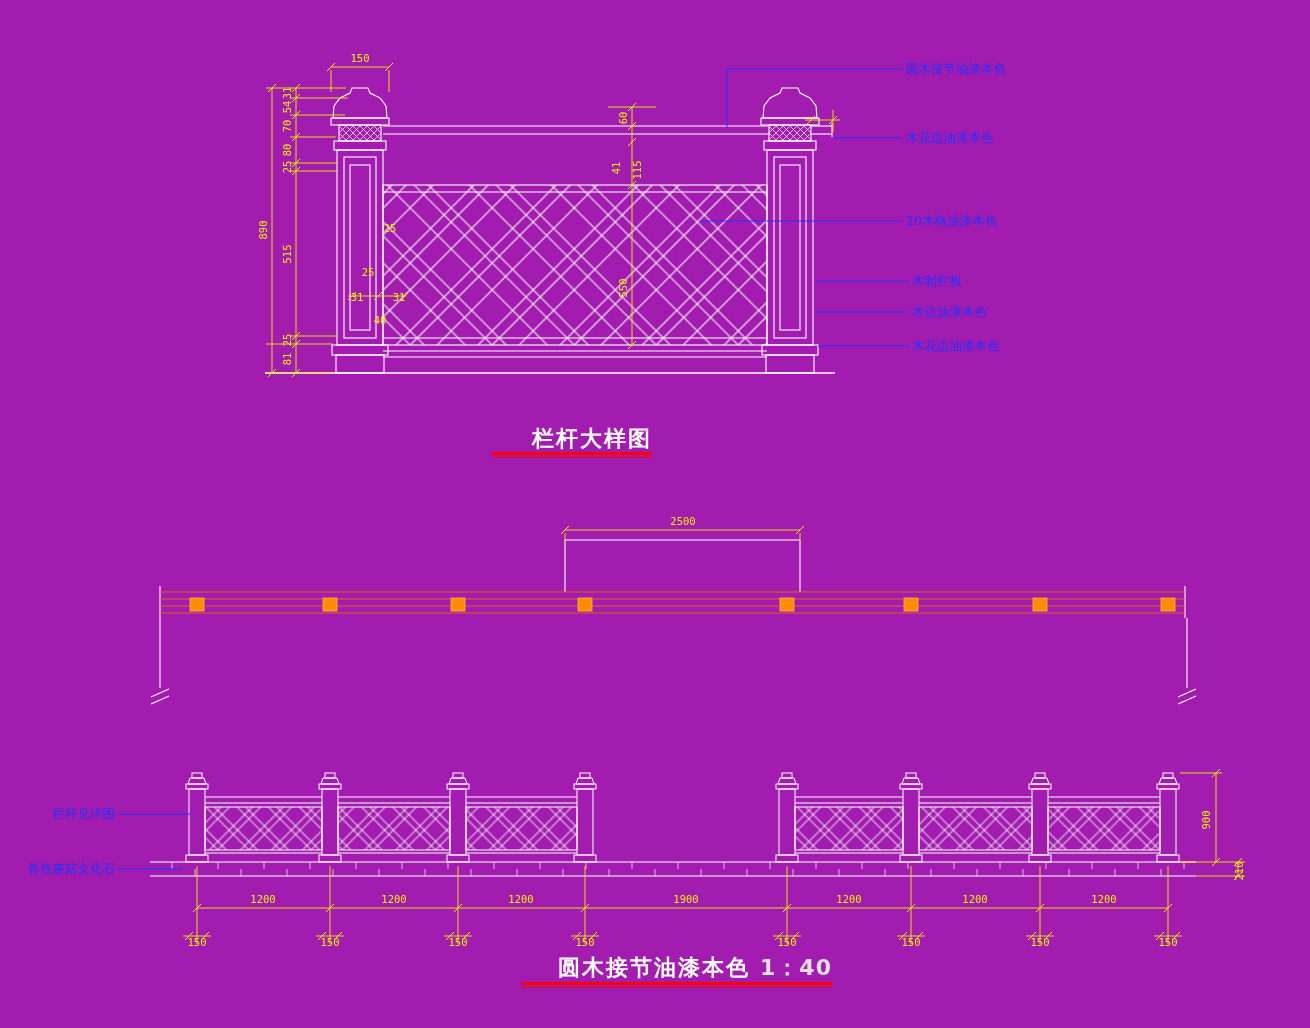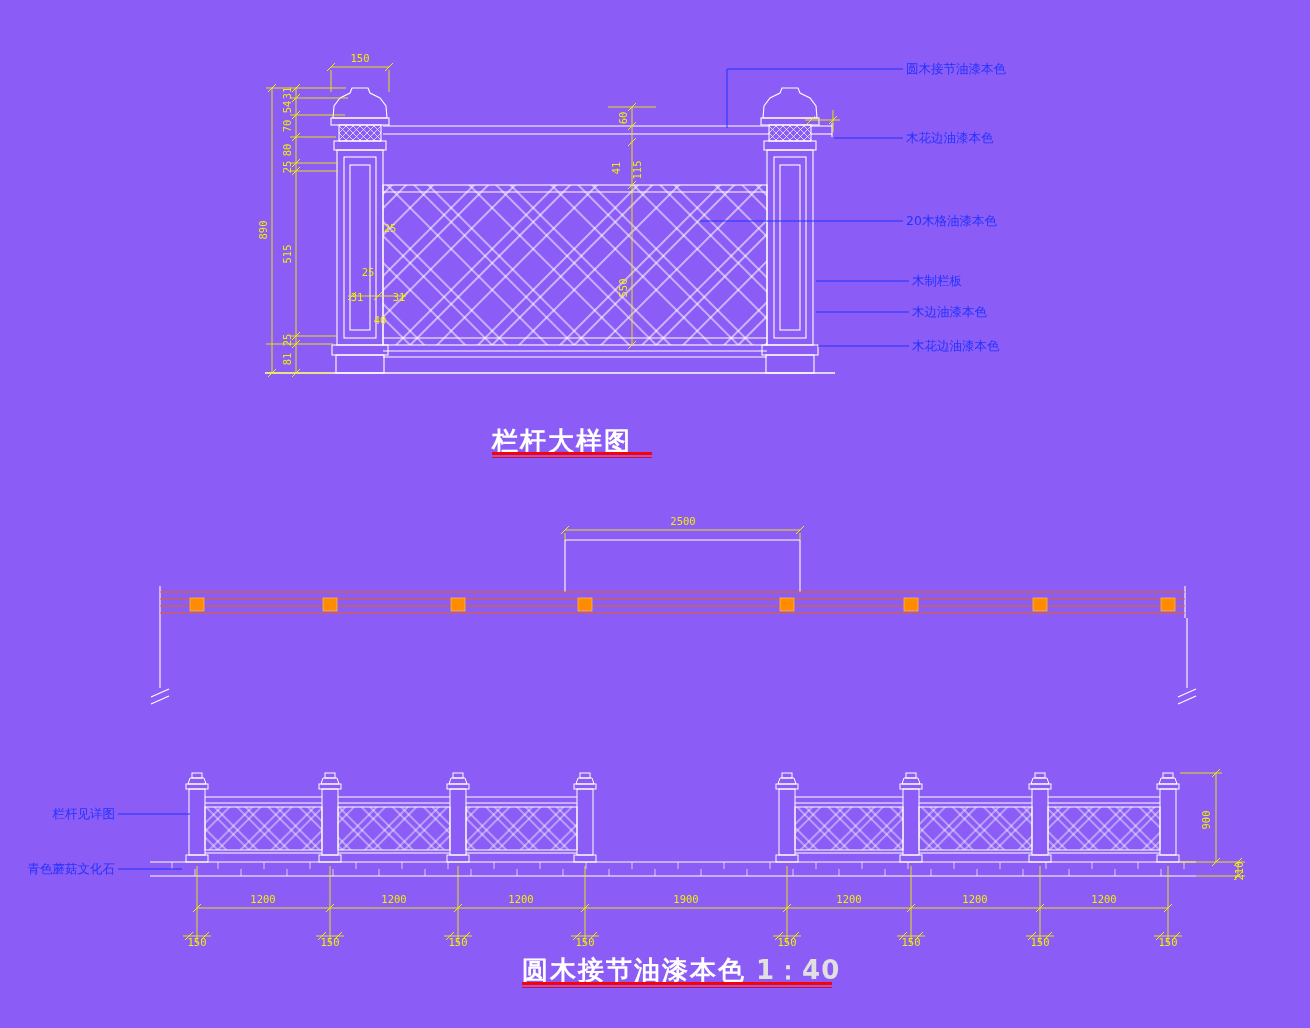--- a/index.html
+++ b/index.html
@@ -1,22 +1,22 @@
 <!DOCTYPE html>
 <html><head>
 <meta charset="utf-8">
 <style>
   html,body{margin:0;padding:0;background:#000;}
-  .canvas{position:relative;width:1310px;height:1028px;background:#8b5cf6;overflow:hidden;
+  .canvas{position:relative;width:1310px;height:1028px;background:#a21caf;overflow:hidden;
           font-family:"DejaVu Sans",sans-serif;}
   .canvas svg{position:absolute;left:0;top:0;}
   text.dim{fill:#f0f000;font-size:10.5px;font-family:"DejaVu Sans Mono",monospace;}
   text.annot{fill:#2233ff;font-size:12.5px;font-family:"DejaVu Sans",sans-serif;}
-  .title{position:absolute;color:#ffffff;font-weight:bold;font-size:26px;letter-spacing:2px;
-         text-align:left;white-space:nowrap;}
+  .title{position:absolute;color:#ffffff;font-weight:bold;font-size:22px;letter-spacing:2px;
+         text-align:right;white-space:nowrap;}
   .title .scale{font-weight:bold;color:#e0e0e0;margin-left:10px;letter-spacing:1px;}
   .redline{position:absolute;left:0;right:0;background:#ff0000;}
 </style>
 </head>
 <body>
 
 <div class="canvas">
 
 <svg id="drawing" width="1310" height="1028" viewBox="0 0 1310 1028">
   <defs>

